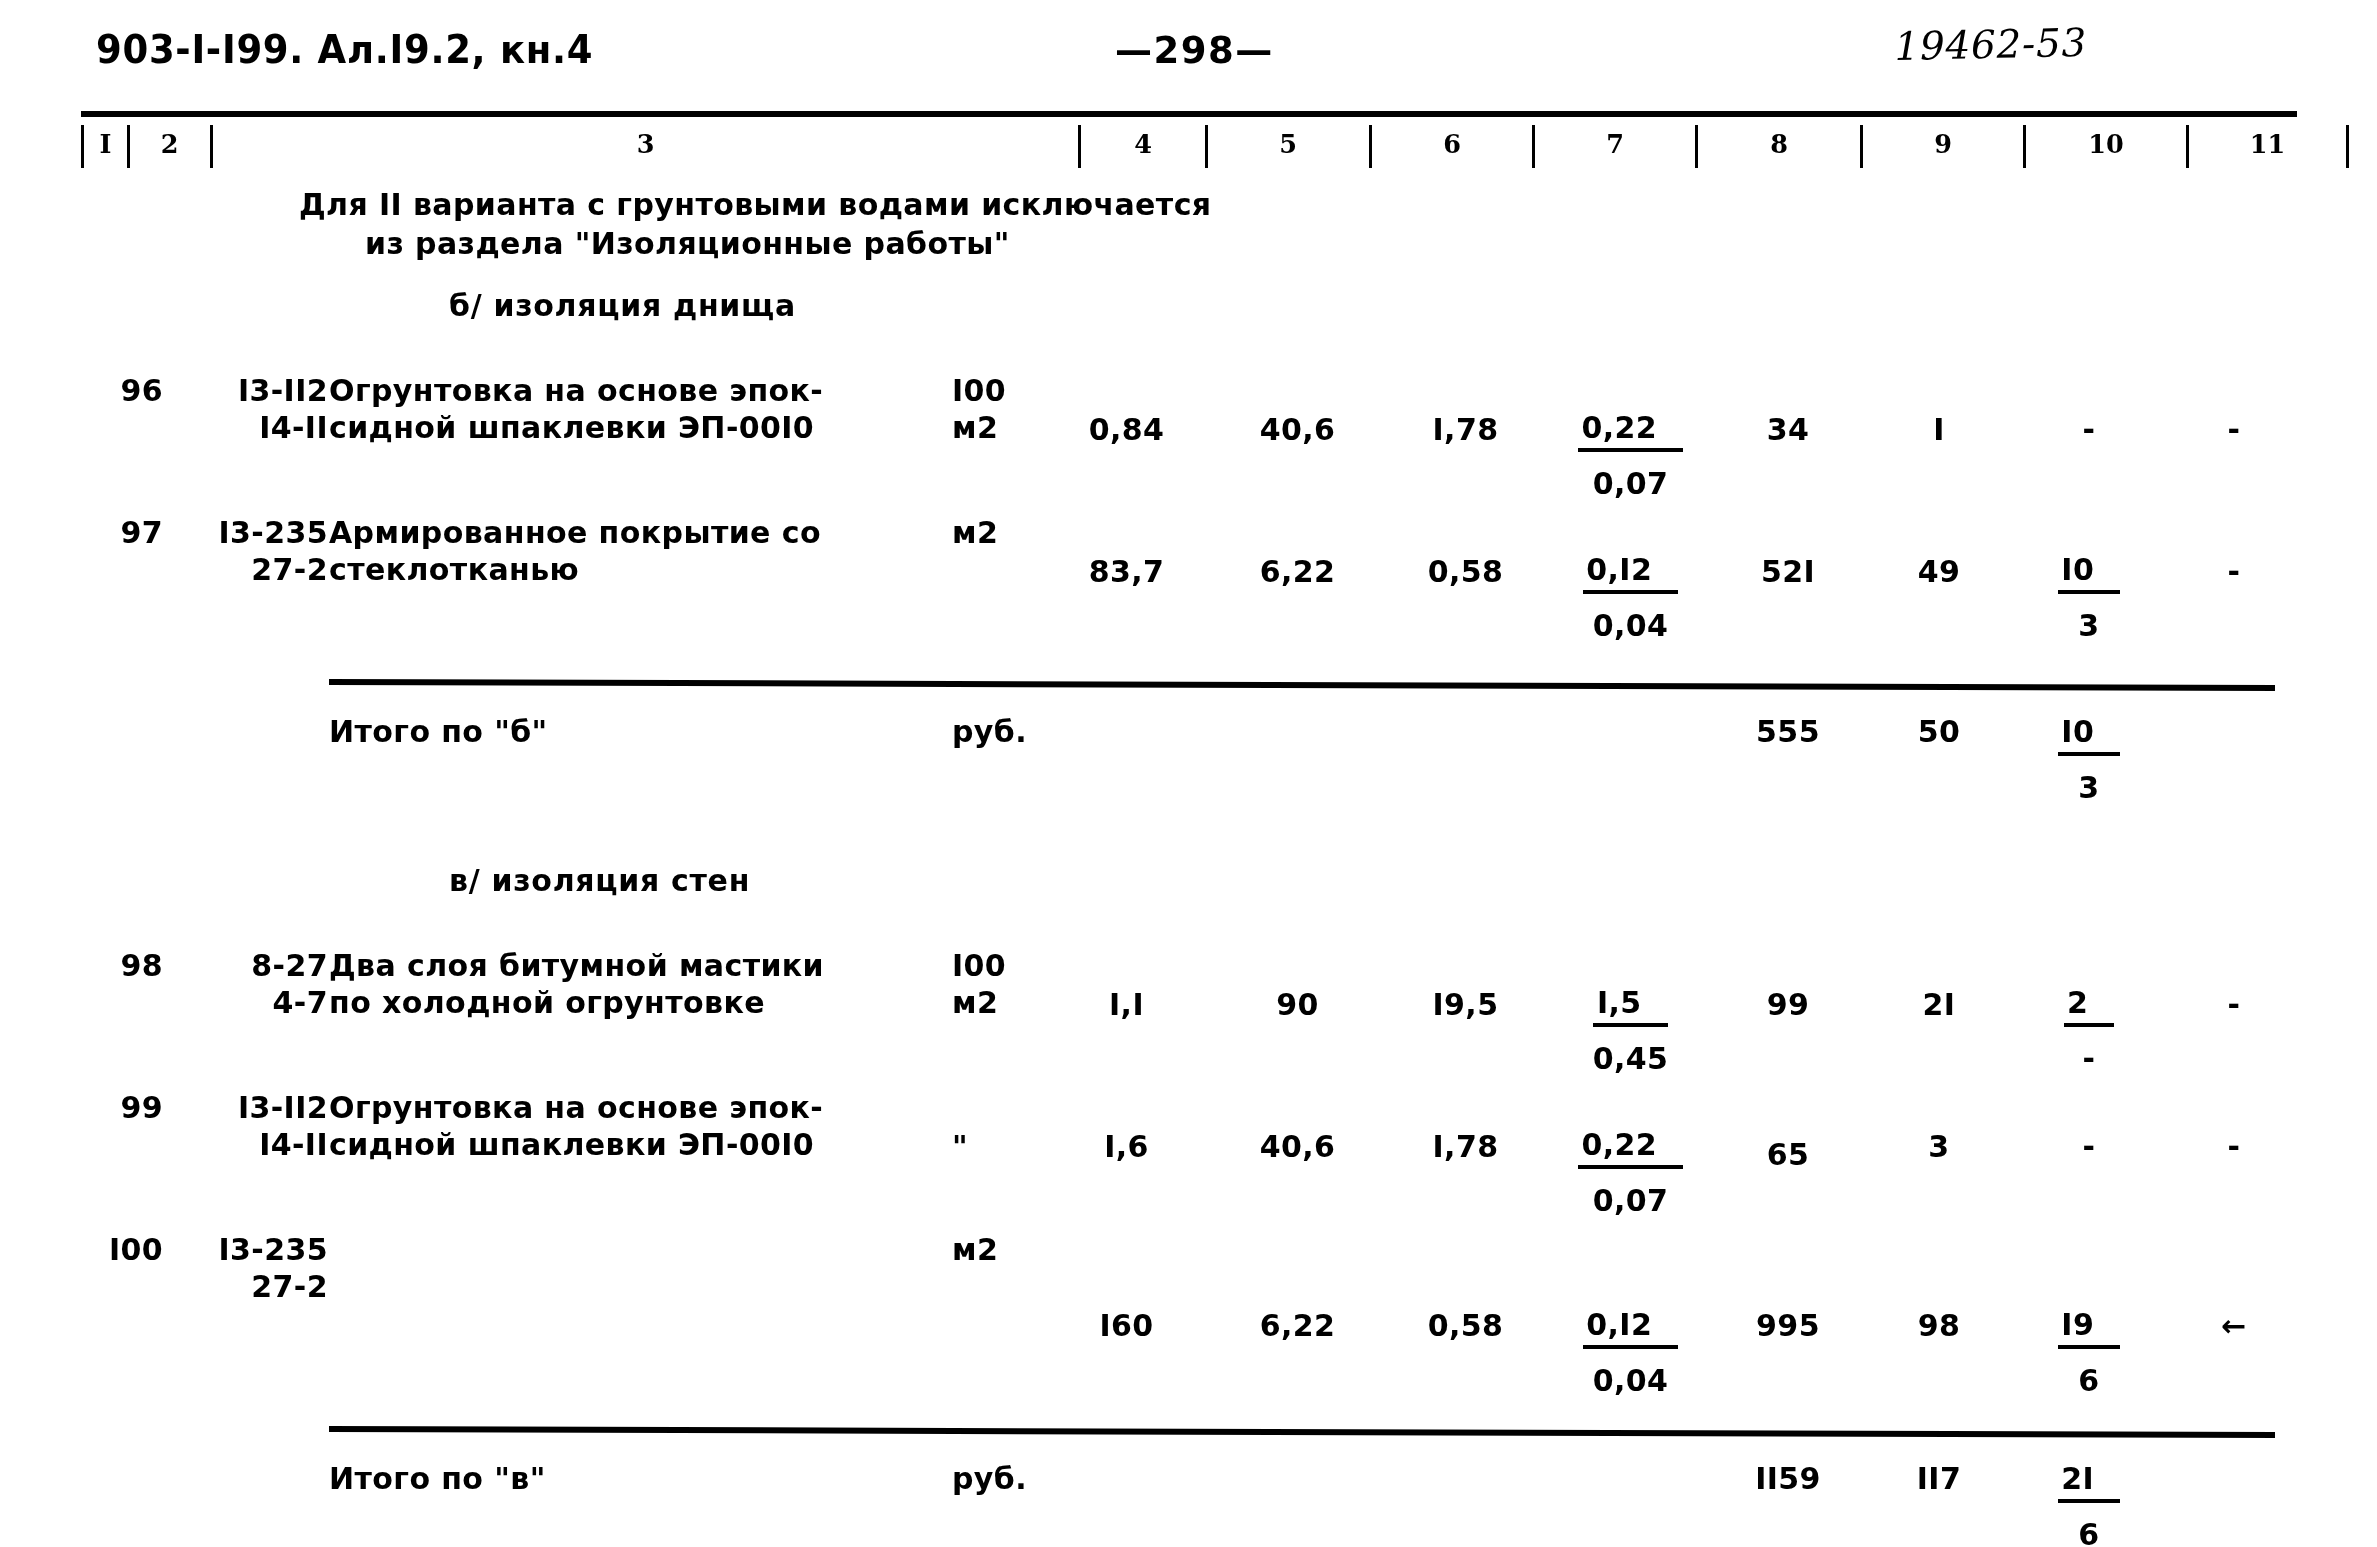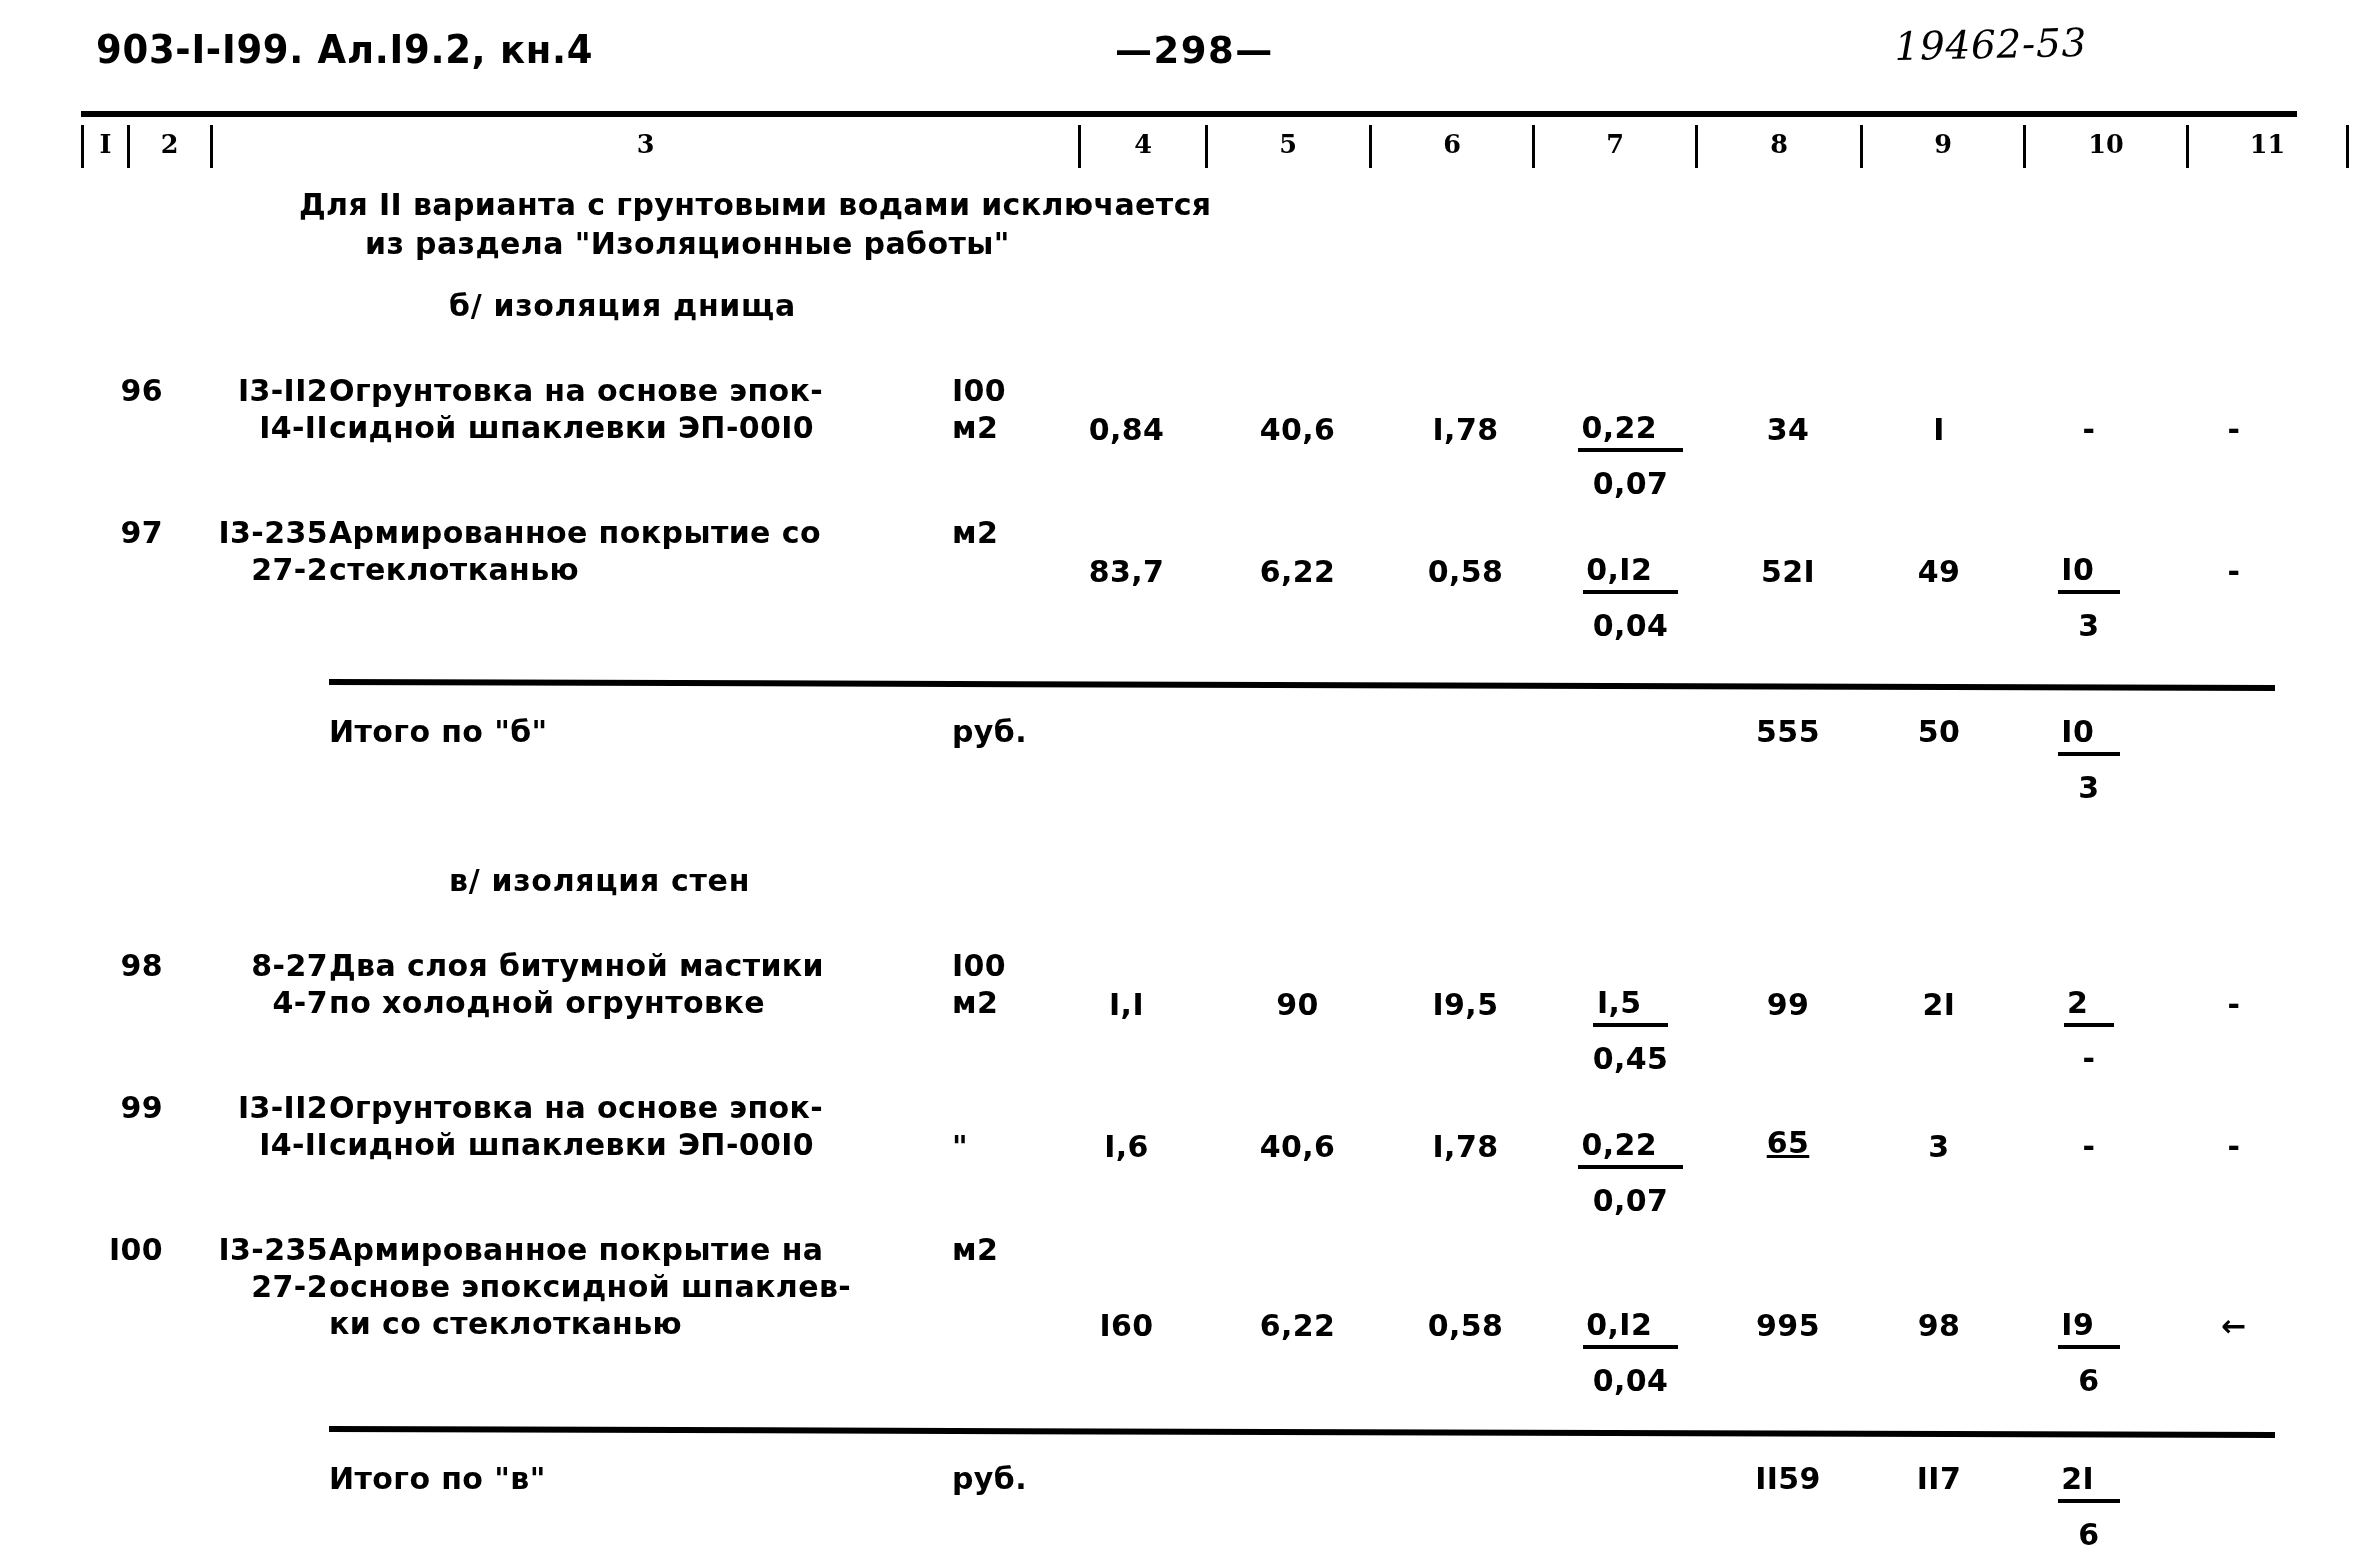--- a/index.html
+++ b/index.html
@@ -253,33 +253,30 @@
       <div class="row" style="position: absolute; top: 927px; left: 0px; height: 127px;">
         <div class="cell c-num">99</div>
         <div class="cell c-code">I3-II2
 I4-II</div>
         <div class="cell c-desc">Огрунтовка на основе эпок-
 сидной шпаклевки ЭП-00I0</div>
         <div class="cell c-unit" style="top: 39px;">"</div>
         <div class="cell c-5" style="top: 39px;">I,6</div>
         <div class="cell c-6" style="top: 39px;">40,6</div>
         <div class="cell c-7" style="top: 39px;">I,78</div>
-        <div class="cell c-9" style="top: 35px; text-decoration: underline;">65</div>
+        <div class="cell c-9" style="top: 47px;">65</div>
         <div class="cell c-10" style="top: 39px;">3</div>
         <div class="cell c-8" style="top: 37px;"><span class="frac wide"><span class="top">0,22</span><span class="bot">0,07</span></span></div>
         <div class="cell c-11" style="top: 39px;">-</div>
         <div class="cell c-12" style="top: 39px;">-</div>
       </div>
       <div class="row" style="position: absolute; top: 1069px; left: 0px; height: 127px;">
         <div class="cell c-num">I00</div>
         <div class="cell c-code">I3-235
 27-2</div>
-        <div class="cell c-desc">Армированное покрытие на
-основе эпоксидной шпаклев-
-  ки со стеклотканью</div>
         <div class="cell c-unit" style="top: 0px;">м2</div>
         <div class="cell c-5" style="top: 76px;">I60</div>
         <div class="cell c-6" style="top: 76px;">6,22</div>
         <div class="cell c-7" style="top: 76px;">0,58</div>
         <div class="cell c-9" style="top: 76px;">995</div>
         <div class="cell c-10" style="top: 76px;">98</div>
         <div class="cell c-8" style="top: 75px;"><span class="frac wide"><span class="top">0,I2</span><span class="bot">0,04</span></span></div>
         <div class="cell c-11" style="top: 75px;"><span class="frac wide"><span class="top">I9</span><span class="bot">6</span></span></div>
         <div class="cell c-12" style="top: 76px;">←</div>
       </div>

